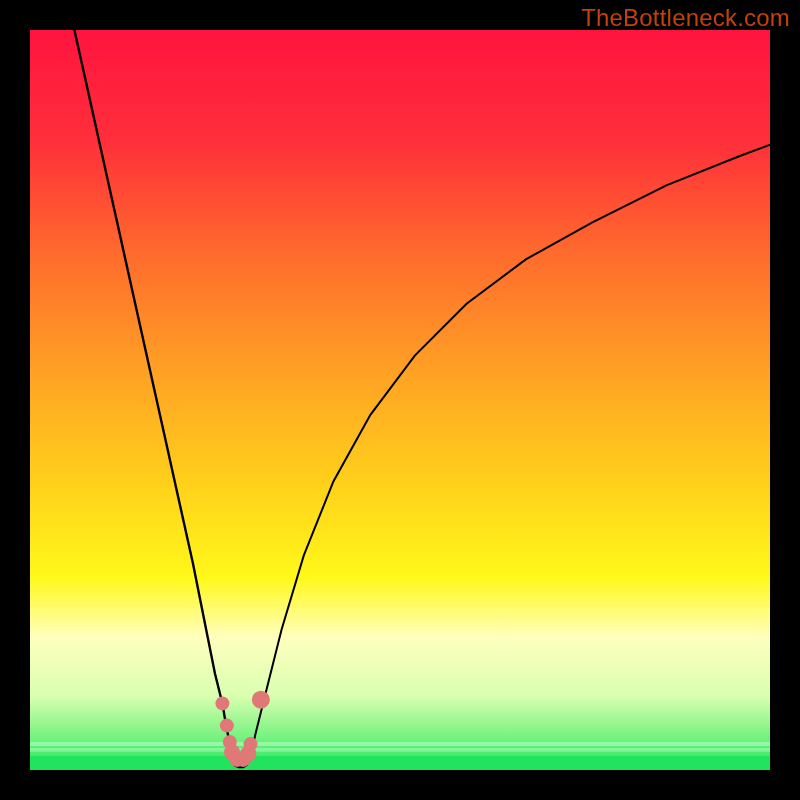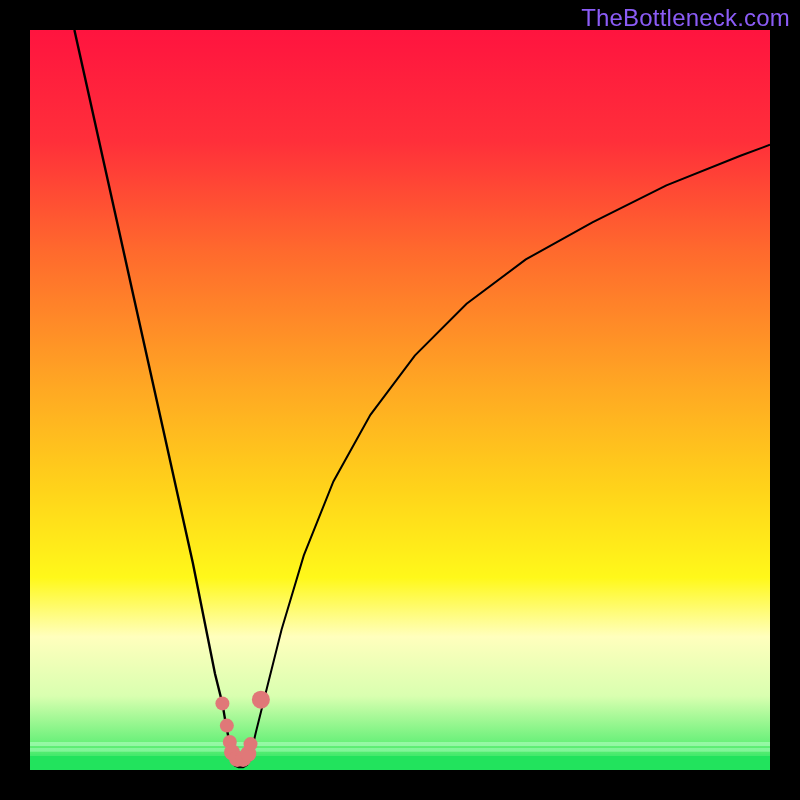--- a/index.html
+++ b/index.html
@@ -25,21 +25,21 @@
     width: 740px;
     height: 740px;
     overflow: hidden;
   }
   .watermark {
     position: absolute;
     top: 4px;
     right: 10px;
     font-family: Arial, Helvetica, sans-serif;
     font-size: 24px;
-    color: #8b5cf6;
+    color: #c2410c;
     font-weight: 500;
     letter-spacing: 0.2px;
   }
   svg {
     position: absolute;
     left: 0;
     top: 0;
   }
 </style>
 </head>

